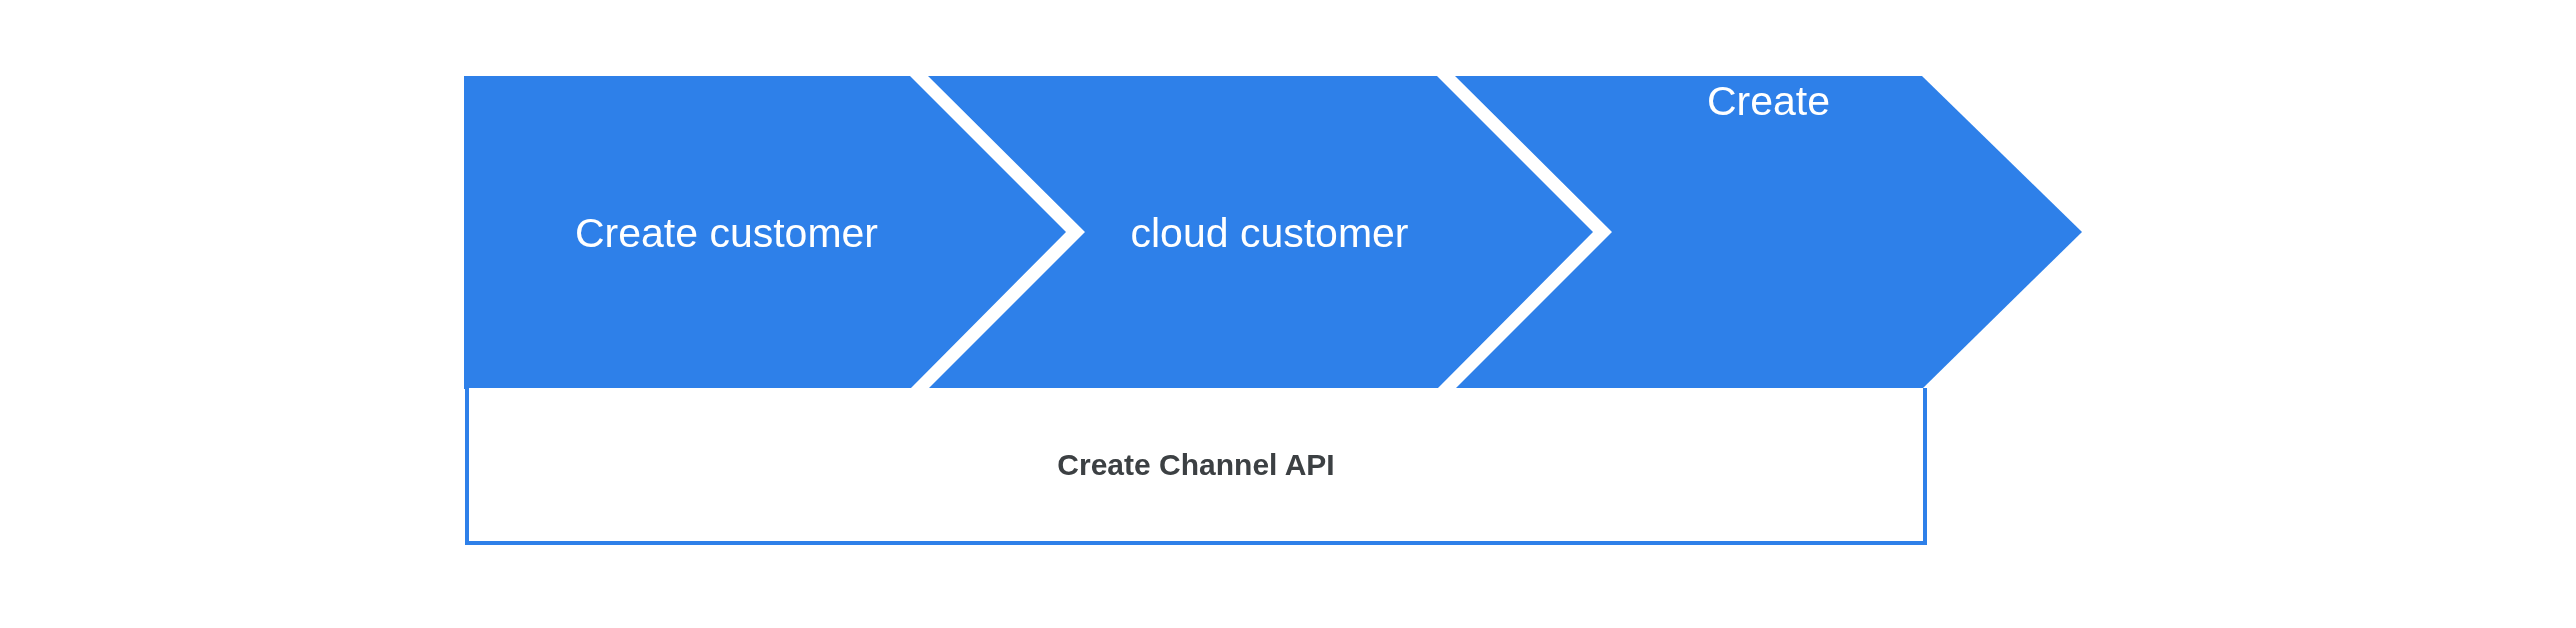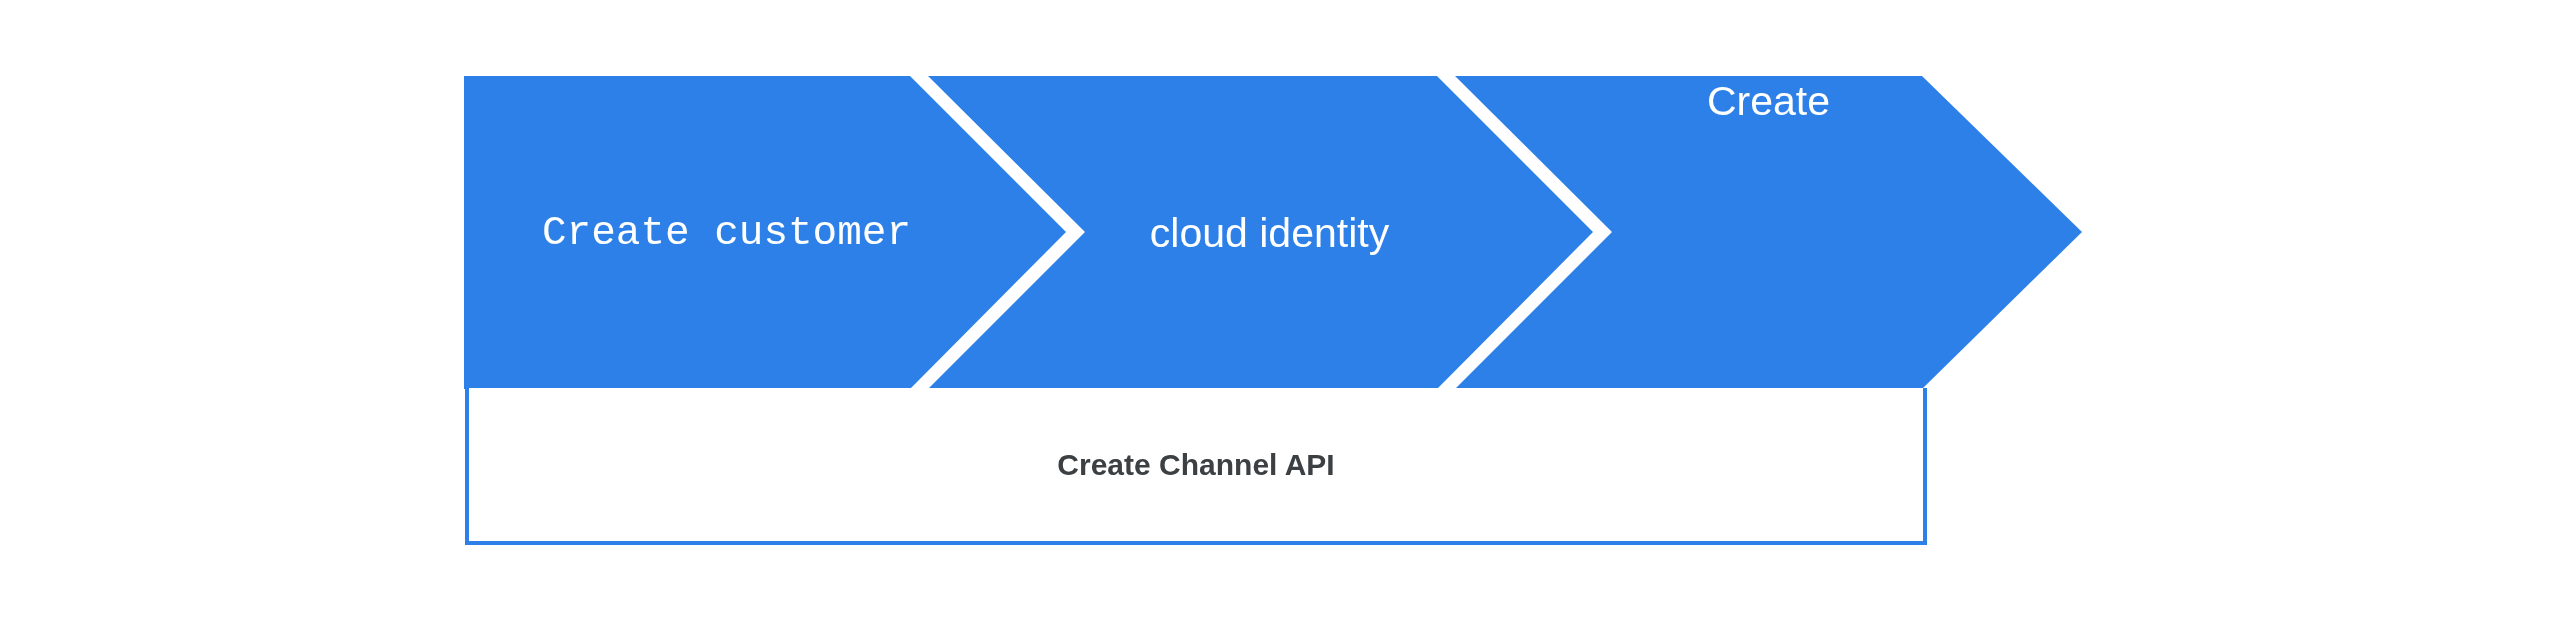--- a/index.html
+++ b/index.html
@@ -47,21 +47,21 @@
     display: flex;
     flex-direction: column;
     align-items: center;
     justify-content: center;
     text-align: center;
     color: var(--color-step-label, #ffffff);
     font-size: 41px;
     line-height: 50px;
     font-weight: 400;
   }
-  .step-label.step-1 { left: 464px;  width: 525px; font-family: Liberation Mono, monospace; }
+  .step-label.step-1 { left: 464px;  width: 525px; }
   .step-label.step-2 { left: 928px; width: 683px; }
   .step-label.step-3 { left: 1455px; width: 627px; justify-content: space-between; }
   .step-line { display: block; white-space: nowrap; }
 
   
   .api-bar {
     position: absolute;
     left: 465px;
     top: 388px;
     width: 1462px;
@@ -89,21 +89,21 @@
   <div class="flow-arrow"></div>
 
   <div class="separator sep-1"></div>
   <div class="separator sep-2"></div>
 
   <div class="step-label step-1">
     <span class="step-line">Create customer</span>
   </div>
 
   <div class="step-label step-2">
-    <span class="step-line">cloud identity</span>
+    <span class="step-line">cloud customer</span>
   </div>
 
   <div class="step-label step-3">
     <span class="step-line">Create</span>
   </div>
 
   <div class="api-bar">
     <span class="api-bar-label">Create Channel API</span>
   </div>
 

